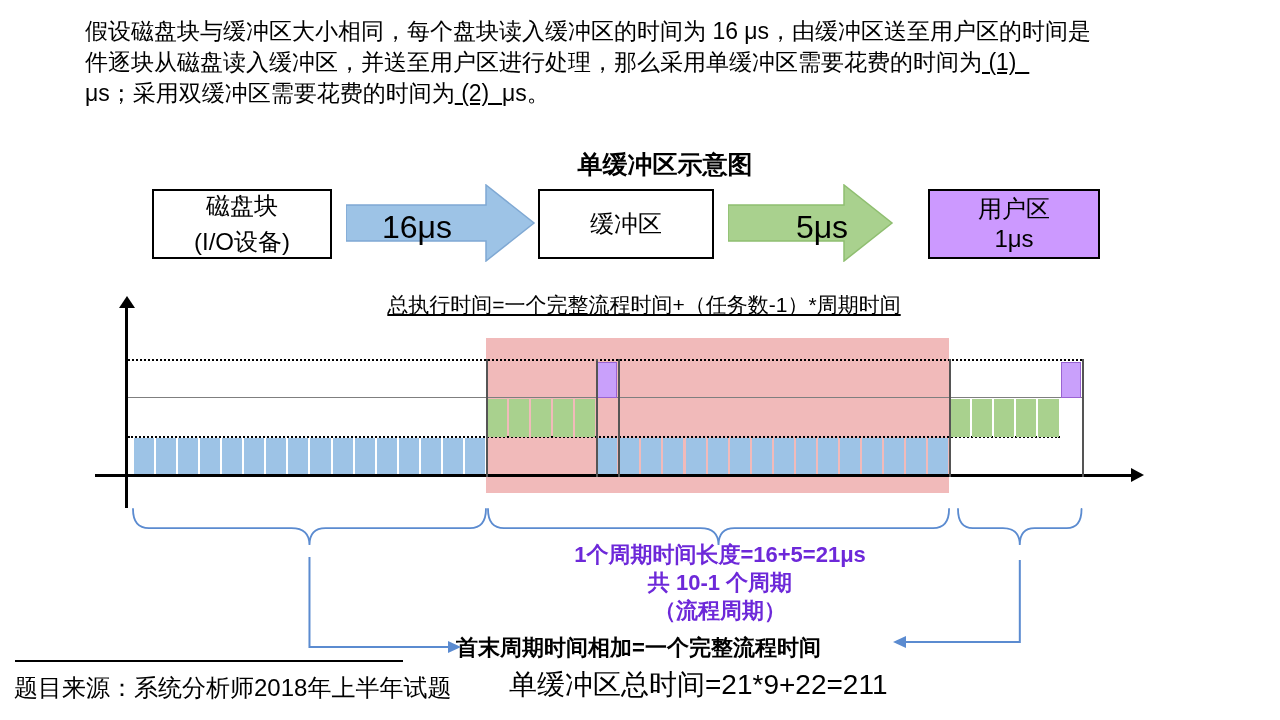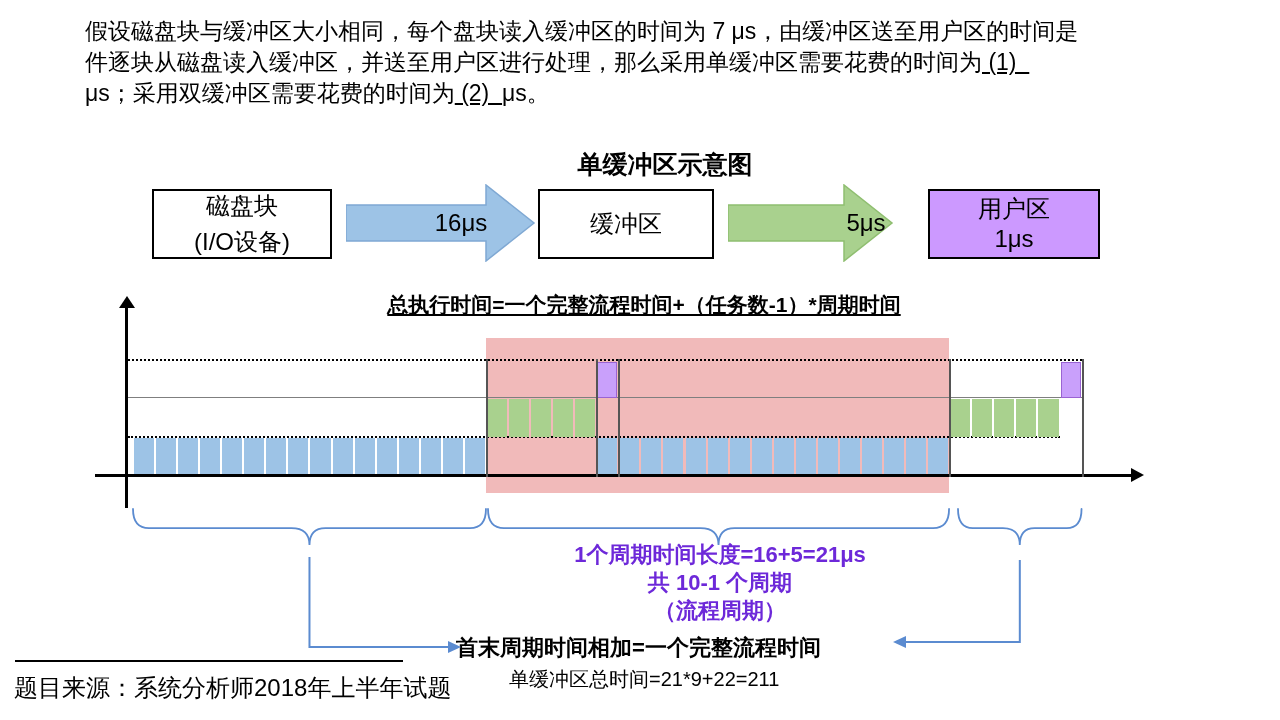--- a/index.html
+++ b/index.html
@@ -11,51 +11,51 @@
   
   #problem{left:85px;top:16px;font-size:23px;line-height:31px;white-space:nowrap;}
   .blank{text-decoration:underline;white-space:pre;}
   
   #flow-title{left:510px;top:148px;width:310px;text-align:center;font-size:25px;font-weight:bold;}
   .flowbox{border:2px solid #000;background:#fff;display:flex;flex-direction:column;
            align-items:center;justify-content:center;font-size:24px;line-height:30px;text-align:center;}
   #disk-box{left:152px;top:189px;width:176px;height:66px;justify-content:space-between;}
   #buffer-box{left:538px;top:189px;width:172px;height:66px;}
   #user-box{left:928px;top:189px;width:168px;height:66px;background:#CC99FF;}
-  .arrow-label{font-size:24px;text-align:center;z-index:3;margin-left:44px;}
+  .arrow-label{font-size:32px;text-align:center;z-index:3;}
   #read-arrow-label{left:346px;top:209px;width:142px;}
   #transfer-arrow-label{left:728px;top:209px;width:118px;padding-left:35px;}
   
-  #formula{left:384px;top:291px;width:520px;text-align:center;font-size:21px;font-weight:bold;
+  #formula{left:384px;top:291px;width:520px;text-align:center;font-size:21px;font-weight:normal;
            text-decoration:underline;}
   #cycle-note{left:555px;top:541px;width:330px;text-align:center;color:#6d28d9;
               font-size:22px;font-weight:bold;line-height:28px;}
   #sum-note{left:436px;top:633px;width:405px;text-align:center;font-size:22px;font-weight:bold;}
-  #total-note{left:509px;top:666px;font-size:20px;}
+  #total-note{left:509px;top:666px;font-size:28px;}
   #source-rule{left:15px;top:660px;width:388px;height:0;border-top:2px solid #000;}
   #source-note{left:14px;top:672px;font-size:24px;}
   
   #axis-y{left:125px;top:306px;width:3px;height:202px;background:#000;z-index:4;}
   #axis-y-head{left:119px;top:296px;width:0;height:0;border-left:8px solid transparent;
                border-right:8px solid transparent;border-bottom:12px solid #000;z-index:4;}
   #axis-x{left:95px;top:474px;width:1038px;height:3px;background:#000;z-index:4;}
   #axis-x-head{left:1131px;top:468px;width:0;height:0;border-top:7px solid transparent;
                border-bottom:7px solid transparent;border-left:13px solid #000;z-index:4;}
   
   .hline{z-index:2;}
   .vmark{width:2px;background:#555;z-index:4;}
   .blk{z-index:3;}
   .brace-svg,#connector-svg{z-index:5;pointer-events:none;}
   #connector-svg{left:0;top:0;}
 </style>
 </head>
 <body>
 
 <div id="problem" class="abs">
-  <div>假设磁盘块与缓冲区大小相同，每个盘块读入缓冲区的时间为 7 μs，由缓冲区送至用户区的时间是</div>
+  <div>假设磁盘块与缓冲区大小相同，每个盘块读入缓冲区的时间为 16 μs，由缓冲区送至用户区的时间是</div>
   <div><span>件逐块从磁盘读入缓冲区，并送至用户区进行处理，那么采用单缓冲区需要花费的时间为</span><span class="blank"> (1)  </span></div>
   <div><span>μs；采用双缓冲区需要花费的时间为</span><span class="blank"> (2)  </span><span>μs。</span></div>
 </div>
 
 <div id="flow-title" class="abs">单缓冲区示意图</div>
 
 <div id="disk-box" class="abs flowbox">
   <div>磁盘块</div>
   <div>(I/O设备)</div>
 </div>

